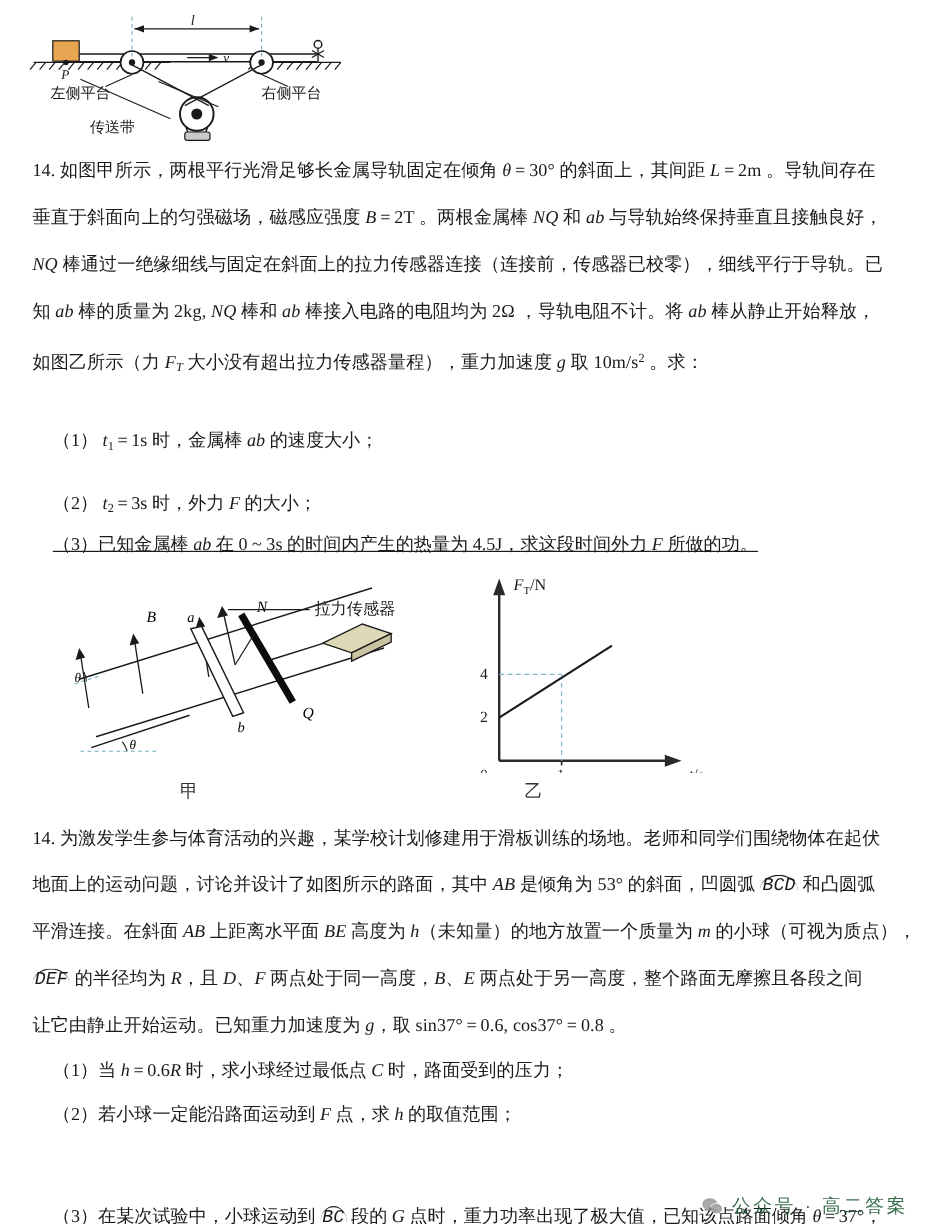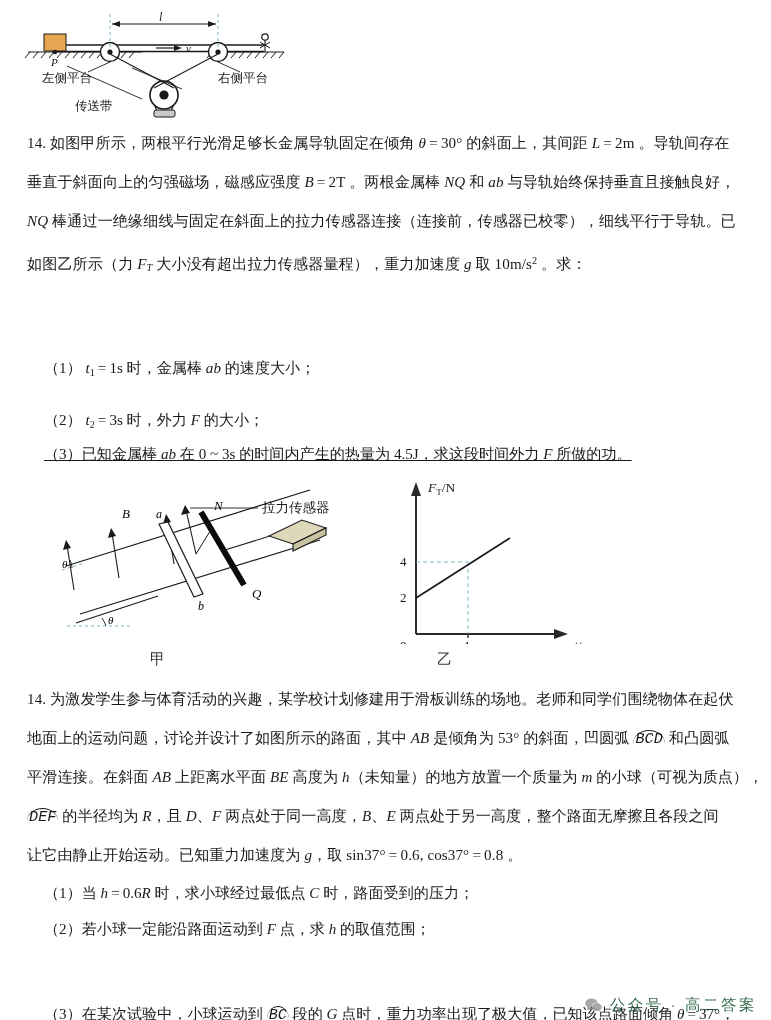--- a/index.html
+++ b/index.html
@@ -196,20 +196,23 @@
     <div class="qline">
       14. 如图甲所示，两根平行光滑足够长金属导轨固定在倾角 <i>θ</i> = 30° 的斜面上，其间距 <i>L</i> = 2m 。导轨间存在
     </div>
     <div class="qline">
       垂直于斜面向上的匀强磁场，磁感应强度 <i>B</i> = 2T 。两根金属棒 <i>NQ</i> 和 <i>ab</i> 与导轨始终保持垂直且接触良好，
     </div>
     <div class="qline">
       <i>NQ</i> 棒通过一绝缘细线与固定在斜面上的拉力传感器连接（连接前，传感器已校零），细线平行于导轨。已
     </div>
     <div class="qline">
+      知 <i>ab</i> 棒的质量为 2kg, <i>NQ</i> 棒和 <i>ab</i> 棒接入电路的电阻均为 2Ω ，导轨电阻不计。将 <i>ab</i> 棒从静止开始释放，
+    </div>
+    <div class="qline">
       如图乙所示（力 <i>F</i><span class="sub it">T</span> 大小没有超出拉力传感器量程），重力加速度 <i>g</i> 取 10m/s<span class="sup">2</span> 。求：
     </div>
   </div>
 
   <div class="sub-item" style="top:357px;">
     （1） <i>t</i><span class="sub">1</span> = 1s 时，金属棒 <i>ab</i> 的速度大小；
   </div>
   <div class="sub-item" style="top:409px;">
     （2） <i>t</i><span class="sub">2</span> = 3s 时，外力 <i>F</i> 的大小；
   </div>

